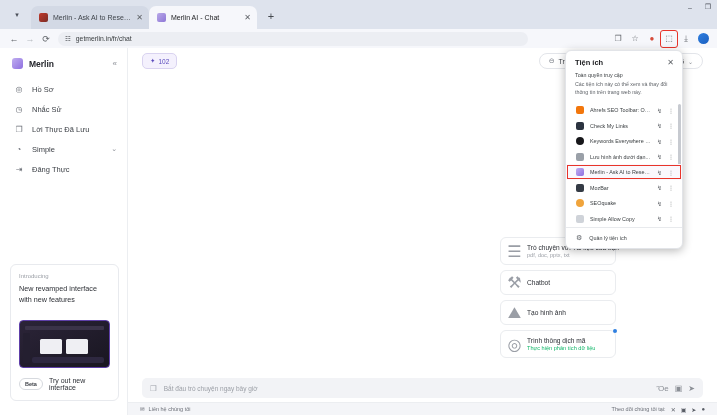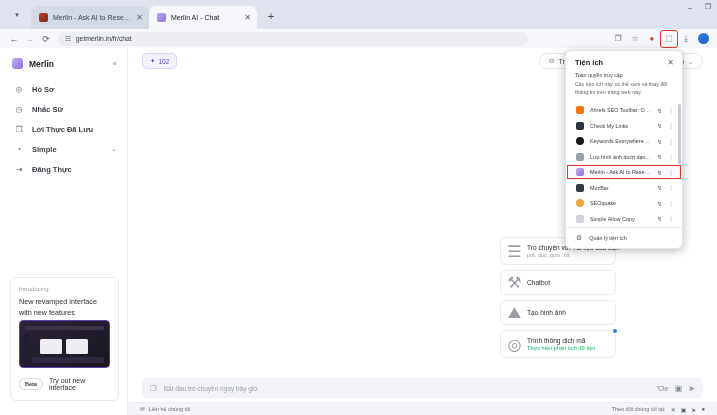--- a/index.html
+++ b/index.html
@@ -62,27 +62,27 @@
   .brand-row { display:flex; align-items:center; gap:6px; padding:2px 10px 0 12px; }
   .brand-logo { width:11px; height:11px; border-radius:3px;
     background:linear-gradient(135deg,#c0aef0,#8e6fe0); flex:none; }
   .brand-name { font-size:8.5px; font-weight:bold; color:#23252b; flex:1; }
   .collapse-icon { font-size:8px; color:#8b8f96; }
   .nav-list { margin-top:10px; display:flex; flex-direction:column; }
   .nav-item { display:flex; align-items:center; gap:8px; padding:5px 10px 5px 14px;
     font-size:7.5px; color:#3d4147; }
   .nav-ico { width:10px; height:10px; flex:none; color:#6b6f77; display:flex;
     align-items:center; justify-content:center; font-size:8px; }
-  .nav-label { flex:1; white-space:nowrap;font-weight:bold; }
+  .nav-label { flex:1; white-space:nowrap; }
   .nav-caret { font-size:7px; color:#8b8f96; }
 
   .promo-card { margin:auto 8px 14px 10px; border:1px solid #e8eaee; border-radius:6px;
     padding:8px 8px 9px 8px; background:#fff; }
   .promo-kicker { font-size:6px; color:#9b9fa6; margin-bottom:5px; }
-  .promo-title { font-size:7.2px; color:#2b2e34; line-height:1.45; margin-bottom:2px; }
+  .promo-title { font-size:7.2px; color:#2b2e34; line-height:1.45; margin-bottom:15px; }
   .promo-thumb { width:100%; height:48px; border-radius:4px;
     background:linear-gradient(150deg,#2b2438,#191621); border:1px solid #5e3fa8;
     position:relative; overflow:hidden; }
   .thumb-bar { position:absolute; left:5px; right:5px; top:5px; height:4px;
     background:#3a3348; border-radius:1px; }
   .thumb-side { position:absolute; left:3px; top:12px; width:7px; bottom:4px;
     background:#241f30; border-radius:1px; }
   .thumb-card { position:absolute; top:18px; width:22px; height:15px;
     background:#efeff3; border-radius:1.5px; }
   .thumb-c1 { left:20px; } .thumb-c2 { left:46px; }

